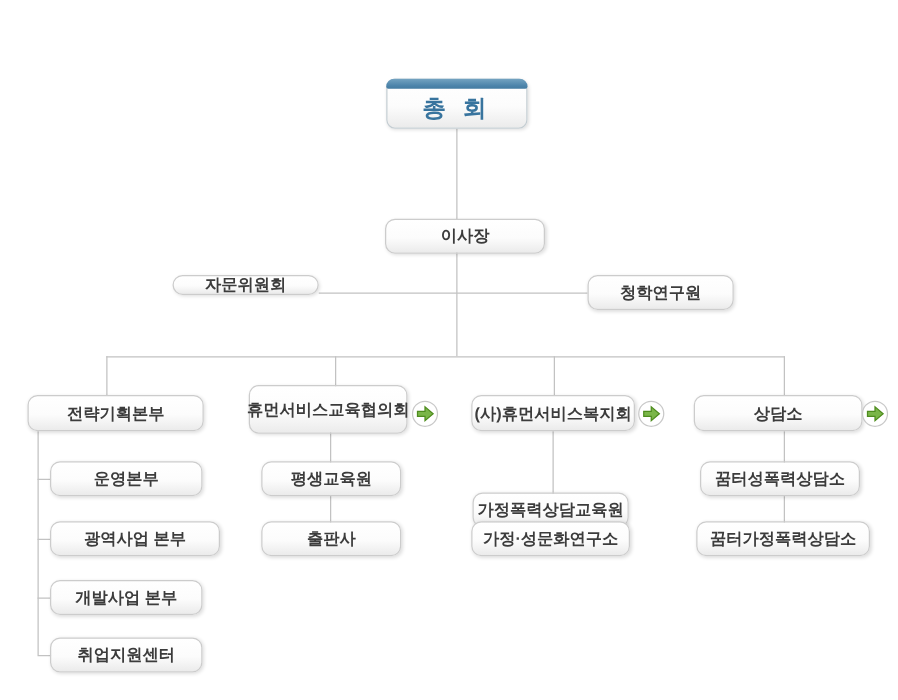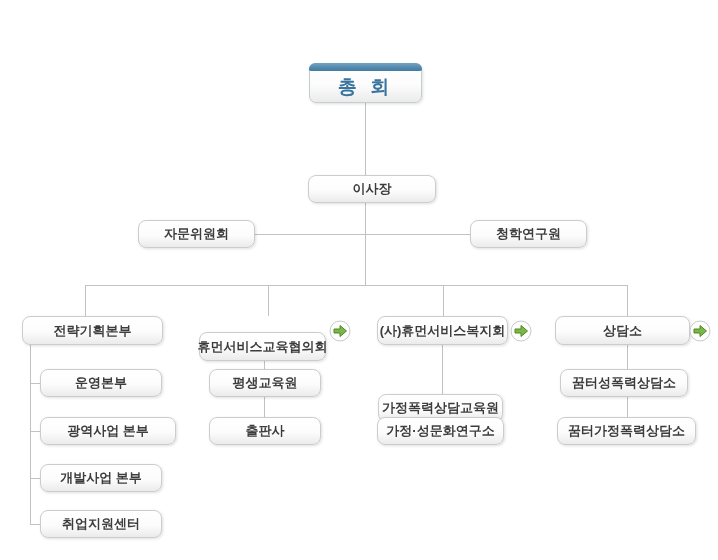--- a/index.html
+++ b/index.html
@@ -57,32 +57,32 @@
 
   <div class="node root" style="left:309px;top:63px;width:113px;height:40px;">
     <div class="cap"></div>
     <span>총  회</span>
   </div>
 
   <div class="node" style="left:308px;top:175px;width:128px;height:28px;">
     <span>이사장</span>
   </div>
 
-  <div class="node" style="left:138px;top:220px;width:117px;height:28px;">
+  <div class="node" style="left:138px;top:220px;width:117px;height:16px;">
     <span>자문위원회</span>
   </div>
   <div class="node" style="left:470px;top:220px;width:117px;height:28px;">
     <span>청학연구원</span>
   </div>
 
   <div class="node" style="left:22px;top:316px;width:141px;height:29px;">
     <span>전략기획본부</span>
   </div>
 
-  <div class="node" style="left:199px;top:332px;width:127px;height:29px;">
+  <div class="node" style="left:199px;top:308px;width:127px;height:39px;">
     <span>휴먼서비스교육협의회</span>
   </div>
   <button class="arrow-btn" style="left:329px;top:320px;">
     <svg width="22" height="22" viewBox="0 0 22 22">
       <circle cx="11" cy="11" r="10" fill="#ffffff" stroke="#c9c9c9" stroke-width="1"></circle>
       <path d="M5 9 h6 V5.5 L17.5 11 L11 16.5 V13 H5 Z" fill="#7ab648" stroke="#4e8c1e" stroke-width="1"></path>
     </svg>
   </button>
 
   <div class="node" style="left:377px;top:316px;width:131px;height:29px;">

